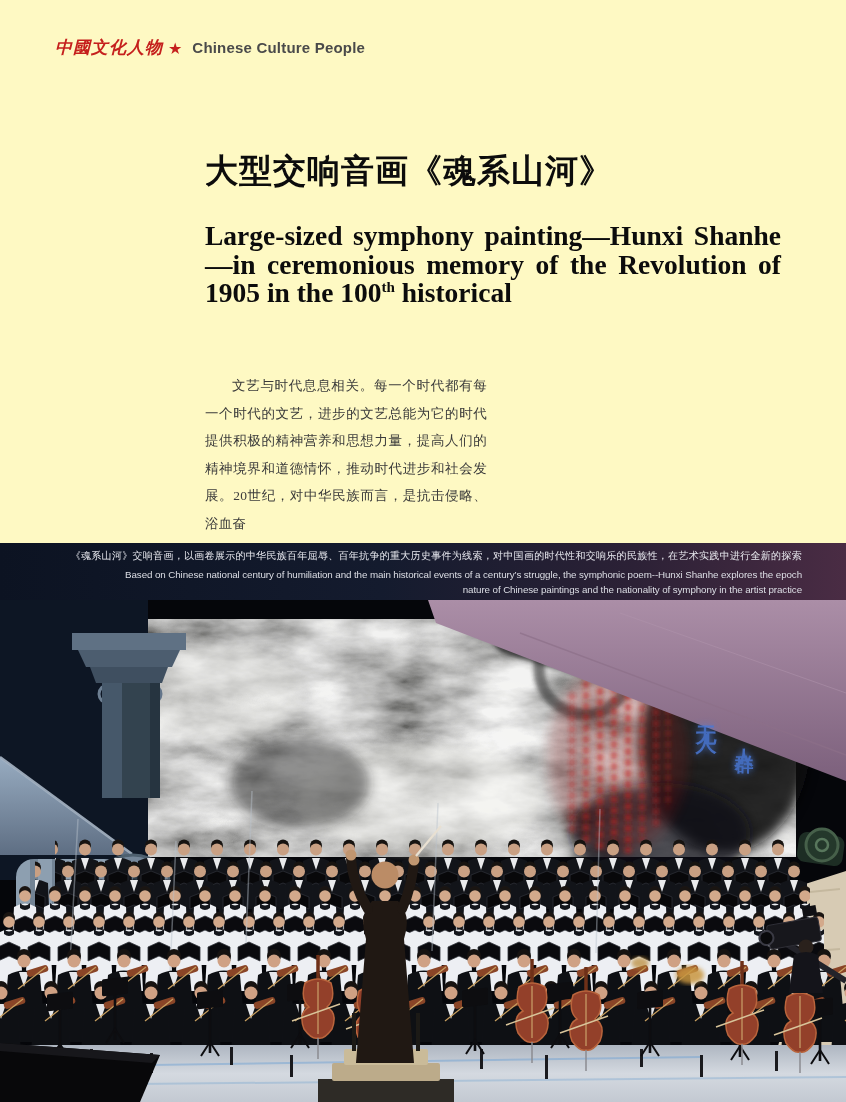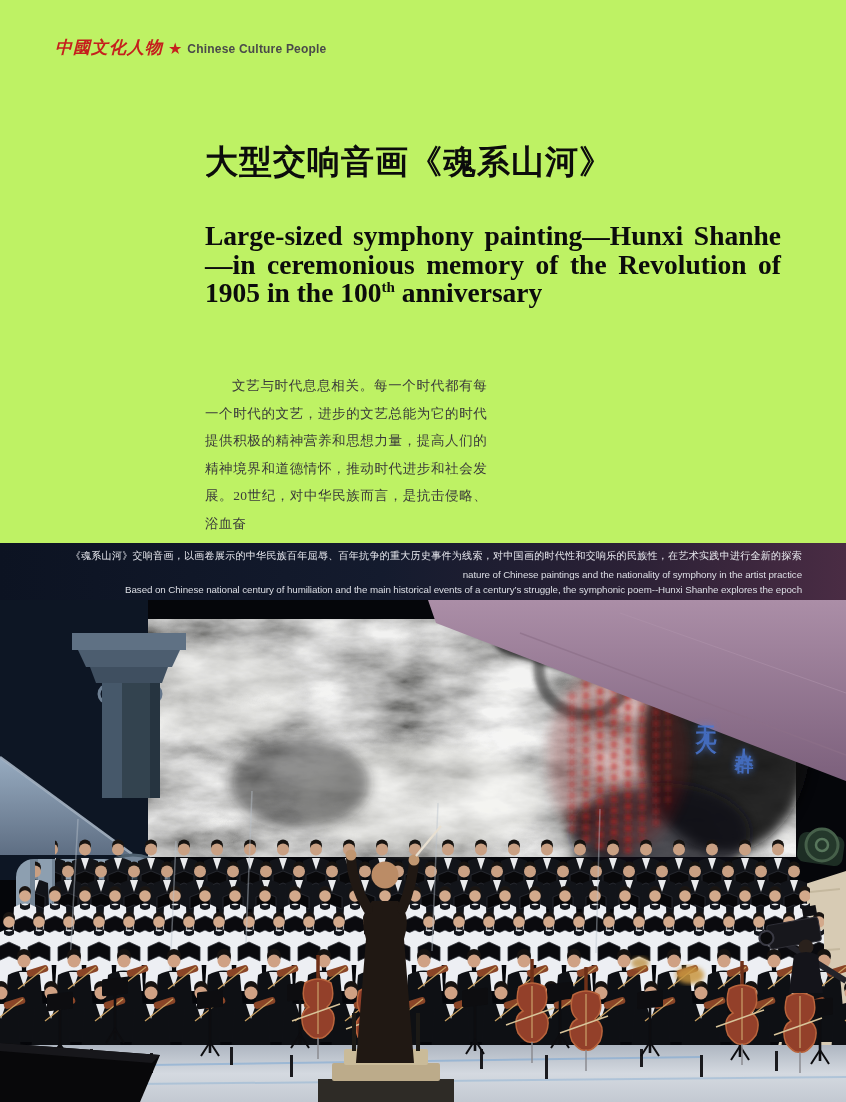--- a/index.html
+++ b/index.html
@@ -1,23 +1,23 @@
 <!DOCTYPE html>
 <html><head>
 <meta charset="utf-8">
 <style>
   html,body{margin:0;padding:0;background:#e9e9e9;}
-  .page{position:relative;width:846px;height:1102px;background:#bef264;margin:0 auto;overflow:hidden;font-family:"Liberation Serif",serif;}
+  .page{position:relative;width:846px;height:1102px;background:#fef9c3;margin:0 auto;overflow:hidden;font-family:"Liberation Serif",serif;}
   
   .logo{position:absolute;left:55px;top:36px;display:flex;align-items:baseline;gap:5px;}
   .logo-cn{color:#c5201d;font-size:17px;font-weight:bold;font-style:italic;letter-spacing:1px;font-family:"Liberation Serif",serif;}
   .logo-star{color:#c5201d;font-size:16px;font-style:normal;transform:translateY(1px);}
-  .logo-en{color:#4a4a4a;font-size:12px;font-weight:bold;font-family:"Liberation Sans",sans-serif;letter-spacing:.2px;}
+  .logo-en{color:#4a4a4a;font-size:15px;font-weight:bold;margin-left:5px;font-family:"Liberation Sans",sans-serif;letter-spacing:.2px;}
   
-  .title-cn{position:absolute;left:205px;top:139px;width:590px;font-size:33px;line-height:46px;font-weight:900;color:#0c0c0c;letter-spacing:1px;}
+  .title-cn{position:absolute;left:205px;top:148px;width:590px;font-size:33px;line-height:46px;font-weight:900;color:#0c0c0c;letter-spacing:1px;}
   .title-en{position:absolute;left:205px;top:222px;width:576px;font-size:27.5px;line-height:28.5px;font-weight:bold;color:#0c0c0c;text-align:justify;}
   .title-en sup{font-size:.55em;line-height:0;}
   
   .body-cols{position:absolute;left:205px;top:372px;width:577px;display:flex;gap:13px;}
   .bcol{width:282px;font-size:13.5px;line-height:27.6px;text-align:justify;color:#3b3b3b;letter-spacing:.2px;}
   .bcol.first{text-indent:2em;}
   
   .photo{position:absolute;left:0;top:543px;width:846px;height:698px;background:#05060a;text-align:right;}
   .photo svg{position:absolute;left:0;top:0;}
   .caption{position:absolute;left:57px;top:6px;width:745px;color:#e9eaf0;z-index:5;}
@@ -35,21 +35,21 @@
 
   <div class="logo">
     <span class="logo-cn">中國文化人物</span>
     <span class="logo-star">★</span>
     <span class="logo-en">Chinese Culture People</span>
   </div>
 
   <div class="title-cn">
     <div>大型交响音画《魂系山河》</div>
   </div>
-  <div class="title-en"><span>Large-sized symphony painting—Hunxi Shanhe—in ceremonious memory of the Revolution of 1905 in the 100</span><sup>th</sup><span> anniversary</span></div>
+  <div class="title-en"><span>Large-sized symphony painting—Hunxi Shanhe—in ceremonious memory of the Revolution of 1905 in the 100</span><sup>th</sup><span> historical</span></div>
 
   <div class="body-cols">
     <div class="bcol first">文艺与时代息息相关。每一个时代都有每一个时代的文艺，进步的文艺总能为它的时代提供积极的精神营养和思想力量，提高人们的精神境界和道德情怀，推动时代进步和社会发展。20世纪，对中华民族而言，是抗击侵略、浴血奋</div>
   </div>
 
   <div class="photo">
     <svg width="846" height="559" viewBox="0 0 846 559">
       <defs>
         <linearGradient id="bandGrad" x1="0" y1="0" x2="1" y2="0">
           <stop offset="0" stop-color="#0c1322"></stop>
@@ -315,22 +315,22 @@
           <rect x="806" y="366" width="14" height="10" fill="#101014"></rect>
         </g>
         <circle cx="806" cy="404" r="7.5" fill="#2a211c"></circle>
         <path d="M794,412 Q806,406 818,412 L823,450 L789,450 Z" fill="#14141a"></path>
       </g>
     </svg>
 
     <div class="caption">
       <div class="caption-cn">《魂系山河》交响音画，以画卷展示的中华民族百年屈辱、百年抗争的重大历史事件为线索，对中国画的时代性和交响乐的民族性，在艺术实践中进行全新的探索</div>
       <div class="caption-en">
+        <div>Based on Chinese national century of humiliation and the main historical events of a century’s struggle, the symphonic poem--Hunxi Shanhe explores the epoch</div>
         <div>nature of Chinese paintings and the nationality of symphony in the artist practice</div>
-        <div>Based on Chinese national century of humiliation and the main historical events of a century’s struggle, the symphonic poem--Hunxi Shanhe explores the epoch</div>
       </div>
     </div>
 
     <div class="blue-col c1">无人</div>
     <div class="blue-col c2">人群</div>
   </div>
 
 </div>
 
 </body></html>

